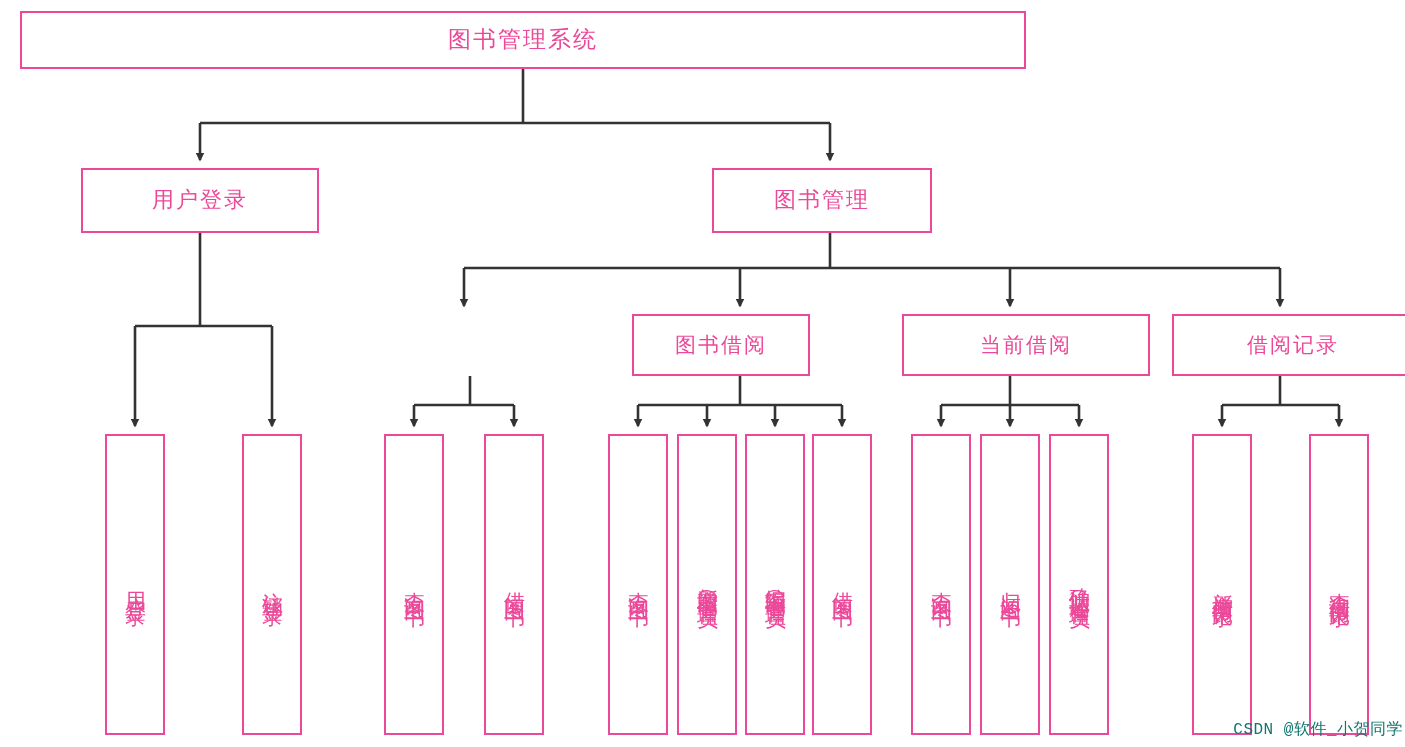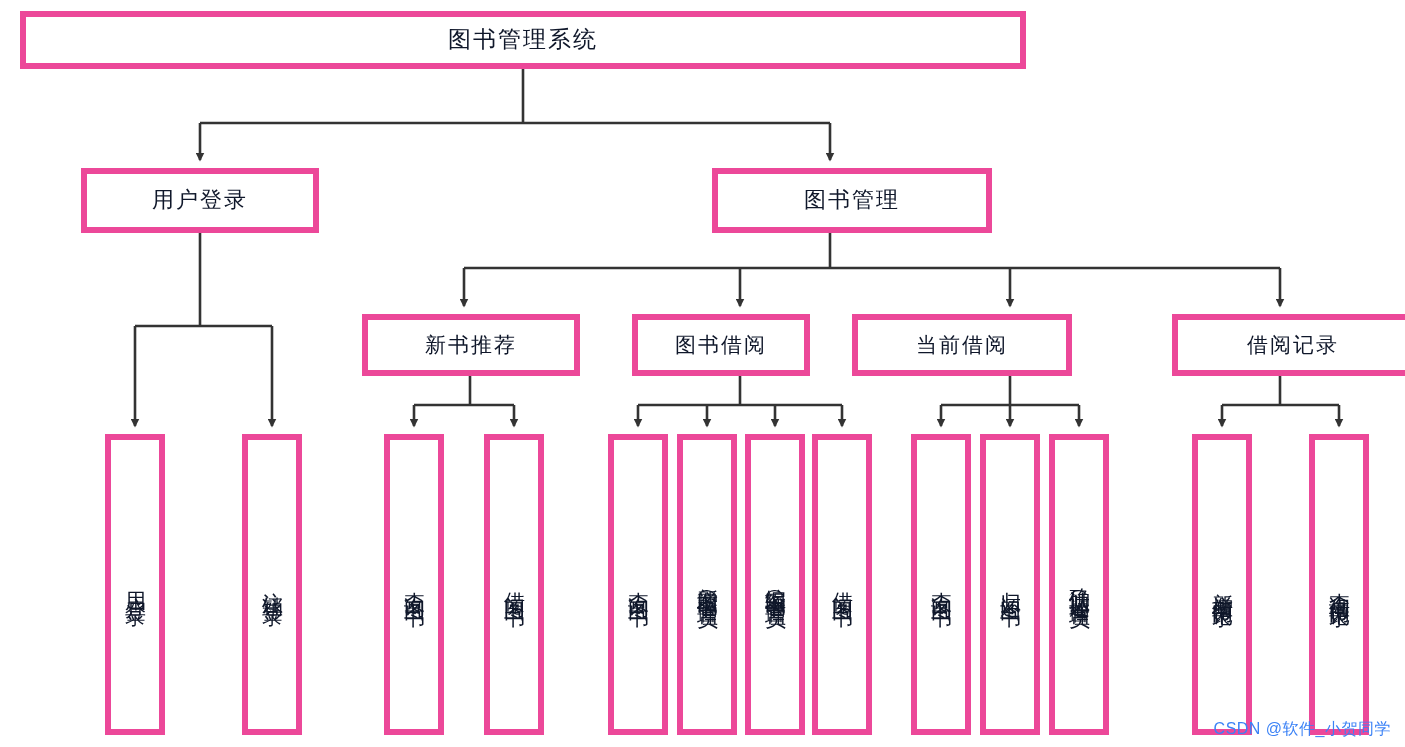--- a/index.html
+++ b/index.html
@@ -23,25 +23,25 @@
     left: 0;
     top: 0;
     width: 1405px;
     height: 747px;
     pointer-events: none;
   }
   .node {
     position: absolute;
     box-sizing: border-box;
     background: #ffffff;
-    border: 6px solid #ec4899;
+    border: 2px solid #ec4899;
     display: flex;
     align-items: center;
     justify-content: center;
-    color: #0f172a;
+    color: #ec4899;
     font-family: Liberation Serif, serif;
   }
   .node-label {
     display: block;
     text-align: center;
     line-height: 1.28;
     letter-spacing: 1px;
     white-space: nowrap;
   }
   
@@ -58,33 +58,33 @@
   
   .node.lvl2 {
     top: 168px;
     height: 65px;
   }
   .node.lvl2 .node-label {
     font-size: 22px;
     letter-spacing: 2px;
   }
   #n-user-login  { left: 81px;  width: 238px; }
-  #n-book-manage { left: 712px; width: 280px; }
+  #n-book-manage { left: 712px; width: 220px; }
   
   .node.lvl3 {
     top: 314px;
     height: 62px;
   }
   .node.lvl3 .node-label {
     font-size: 21px;
     letter-spacing: 2px;
   }
   #n-new-book-rec { left: 362px;  width: 218px; }
   #n-book-borrow  { left: 632px;  width: 178px; }
-  #n-current-borrow { left: 852px; width: 220px; }
+  #n-current-borrow { left: 902px; width: 248px; }
   #n-borrow-record  { left: 1172px; width: 242px; }
   
   .node.leaf {
     top: 434px;
     height: 301px;
     width: 60px;
     align-items: center;
     justify-content: center;
     padding: 6px 0;
   }
@@ -96,27 +96,27 @@
     letter-spacing: 5px;
     white-space: nowrap;
     text-align: center;
   }
   .node.leaf.tall .node-label {
     letter-spacing: 3px;
   }
   
   #watermark {
     position: absolute;
-    right: 14px;
+    right: 2px;
     bottom: 7px;
     font-size: 16px;
-    color: #3b82f6;
+    color: #0f766e;
     letter-spacing: 0.5px;
     white-space: nowrap;
-    font-family: Liberation Sans, sans-serif;
+    font-family: Liberation Mono, monospace;
   }
 </style>
 </head>
 <body>
 
 <div id="diagram-root">
 
   <svg id="connectors" viewBox="0 0 1405 747" xmlns="http://www.w3.org/2000/svg">
     <defs>
       <marker id="arrowhead" markerWidth="9" markerHeight="9" refX="7.5" refY="4.5" orient="auto" markerUnits="userSpaceOnUse">
@@ -173,23 +173,20 @@
     <span class="node-label">图书管理系统</span>
   </div>
 
   <div class="node lvl2" id="n-user-login">
     <span class="node-label">用户登录</span>
   </div>
   <div class="node lvl2" id="n-book-manage">
     <span class="node-label">图书管理</span>
   </div>
 
-  <div class="node lvl3" id="n-new-book-rec">
-    <span class="node-label">新书推荐</span>
-  </div>
   <div class="node lvl3" id="n-book-borrow">
     <span class="node-label">图书借阅</span>
   </div>
   <div class="node lvl3" id="n-current-borrow">
     <span class="node-label">当前借阅</span>
   </div>
   <div class="node lvl3" id="n-borrow-record">
     <span class="node-label">借阅记录</span>
   </div>
 

